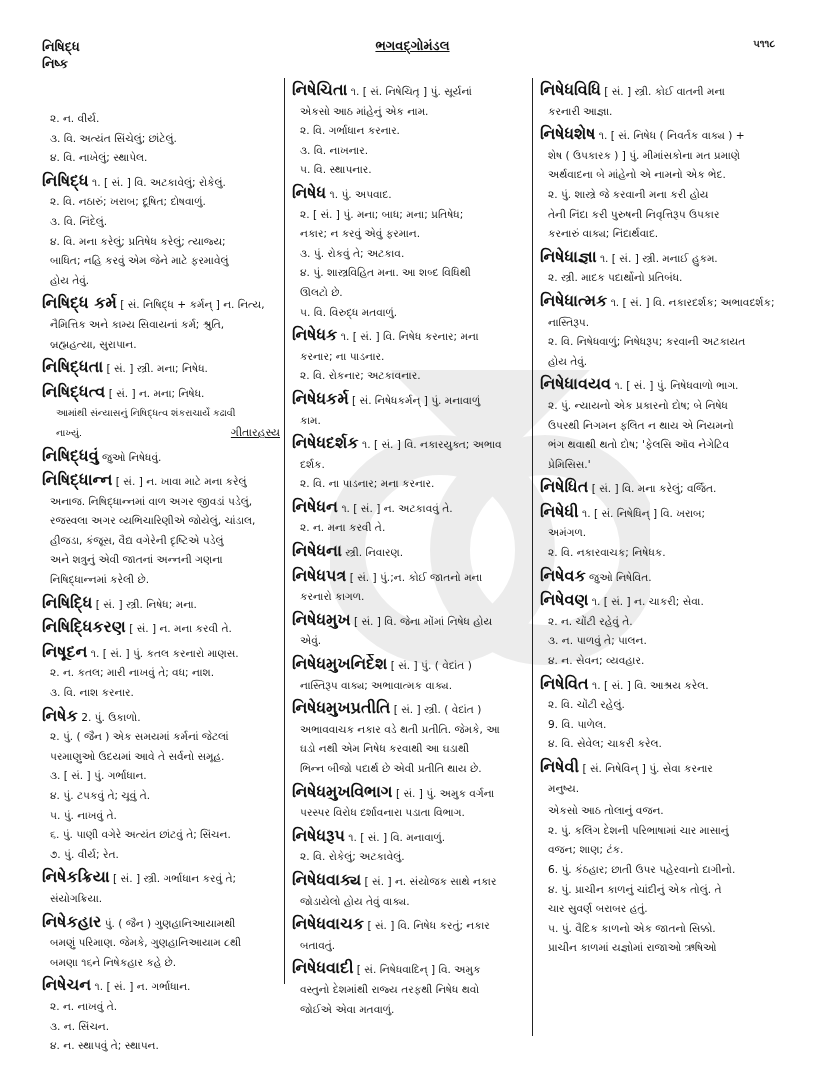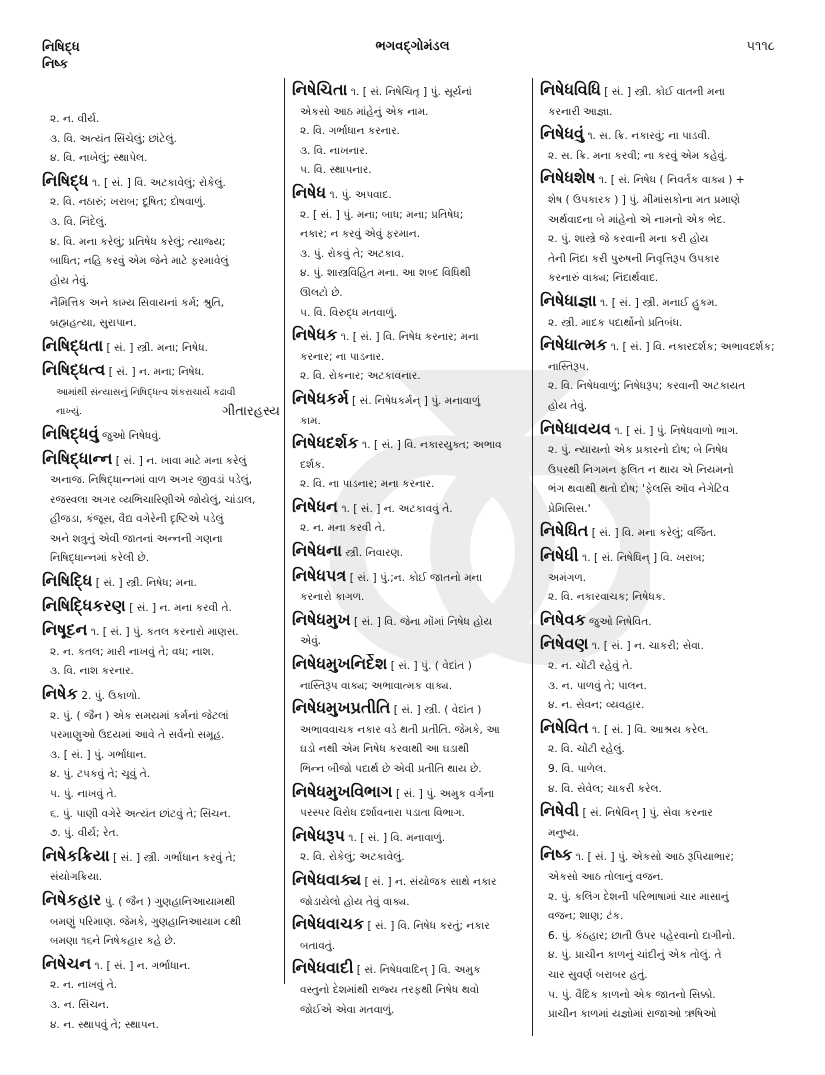--- a/index.html
+++ b/index.html
@@ -8,38 +8,38 @@
     font-family: "DejaVu Sans", sans-serif; color: #111;
   }
   .watermark {
     position: absolute; left: 330px; top: 330px; width: 320px; height: 420px;
     pointer-events: none; opacity: 0.07;
   }
   .header {
     position: absolute; top: 36px; left: 0; width: 825px; height: 40px;
   }
   .hdr-left { position: absolute; left: 42px; top: 2px; font-size: 13px; font-weight: bold; line-height: 17px; }
-  .hdr-center { position: absolute; left: 0; width: 825px; top: 2px; text-align: center; font-size: 13px; font-weight: bold; }
-  .hdr-right { position: absolute; right: 50px; top: 2px; font-size: 13px; font-weight: normal; }
+  .hdr-center { position: absolute; left: 0; width: 825px; top: 2px; text-align: center; font-size: 13px; font-weight: bold; text-decoration: underline; }
+  .hdr-right { position: absolute; right: 50px; top: 2px; font-size: 10px; font-weight: bold; }
   .col {
     position: absolute; top: 80px; font-size: 10.6px; line-height: 19.6px;
   }
   .col1 { left: 42px; width: 238px; margin-top: 29px; }
   .col2 { left: 292px; width: 236px; }
   .col3 { left: 540px; width: 240px; }
   .rule { position: absolute; width: 1px; background: #222; }
   .rule1 { left: 284px; top: 78px; height: 906px; }
   .rule2 { left: 532px; top: 78px; height: 958px; }
   .entry { margin: 0 0 3px 0; }
   .line { display: block; white-space: nowrap; overflow: hidden; text-overflow: clip; }
   .hw { font-weight: bold; font-size: 16px; }
   .cont { padding-left: 8px; }
   .sense { padding-left: 8px; }
   .quote { padding-left: 14px; font-size: 9.5px; }
-  .src { float: right; font-size: 13px; }
+  .src { float: right; font-size: 11px; text-decoration: underline; }
 </style>
 </head>
 <body>
 
 <svg class="watermark" viewBox="0 0 320 420">
   <circle cx="110" cy="220" r="95" fill="none" stroke="#000" stroke-width="40"></circle>
   <circle cx="215" cy="220" r="95" fill="none" stroke="#000" stroke-width="40"></circle>
   <path d="M60 40 L260 40 L160 140 Z" fill="#000"></path>
 </svg>
 
@@ -63,20 +63,21 @@
     </div>
     <div class="entry">
       <span class="line "><span class="hw">નિષિદ્ધ</span><span> ૧. [ સં. ] વિ. અટકાવેલું; રોકેલું.</span></span>
       <span class="line sense"><span>૨. વિ. નઠારું; ખરાબ; દૂષિત; દોષવાળું.</span></span>
       <span class="line sense"><span>૩. વિ. નિંદેલું.</span></span>
       <span class="line sense"><span>૪. વિ. મના કરેલું; પ્રતિષેધ કરેલું; ત્યાજ્ય;</span></span>
       <span class="line cont"><span>બાધિત; નહિ કરવું એમ જેને માટે ફરમાવેલું</span></span>
       <span class="line cont"><span>હોય તેવું.</span></span>
     </div>
     <div class="entry">
+      <span class="line "><span class="hw">નિષિદ્ધ કર્મ</span><span> [ સં. નિષિદ્ધ + કર્મન્ ] ન. નિત્ય,</span></span>
       <span class="line cont"><span>નૈમિત્તિક અને કામ્ય સિવાયનાં કર્મ; શ્રુતિ,</span></span>
       <span class="line cont"><span>બ્રહ્મહત્યા, સુરાપાન.</span></span>
     </div>
     <div class="entry">
       <span class="line "><span class="hw">નિષિદ્ધતા</span><span> [ સં. ] સ્ત્રી. મના; નિષેધ.</span></span>
     </div>
     <div class="entry">
       <span class="line "><span class="hw">નિષિદ્ધત્વ</span><span> [ સં. ] ન. મના; નિષેધ.</span></span>
       <span class="line quote"><span>આમાંથી સંન્યાસનું નિષિદ્ધત્વ શંકરાચાર્યે કઢાવી</span></span>
       <span class="line quote"><span>નાખ્યું.</span><span class="src">ગીતારહસ્ય</span></span>
@@ -206,24 +207,20 @@
       <span class="line cont"><span>વસ્તુનો દેશમાંથી રાજ્ય તરફથી નિષેધ થવો</span></span>
       <span class="line cont"><span>જોઈએ એવા મતવાળું.</span></span>
     </div>
   </div>
 <div class="col col3">
     <div class="entry">
       <span class="line "><span class="hw">નિષેધવિધિ</span><span> [ સં. ] સ્ત્રી. કોઈ વાતની મના</span></span>
       <span class="line cont"><span>કરનારી આજ્ઞા.</span></span>
     </div>
     <div class="entry">
-      <span class="line "><span class="hw">નિષેધવું</span><span> ૧. સ. ક્રિ. નકારવું; ના પાડવી.</span></span>
-      <span class="line sense"><span>૨. સ. ક્રિ. મના કરવી; ના કરવું એમ કહેવું.</span></span>
-    </div>
-    <div class="entry">
       <span class="line "><span class="hw">નિષેધશેષ</span><span> ૧. [ સં. નિષેધ ( નિવર્તક વાક્ય ) +</span></span>
       <span class="line cont"><span>શેષ ( ઉપકારક ) ] પું. મીમાંસકોના મત પ્રમાણે</span></span>
       <span class="line cont"><span>અર્થવાદના બે માંહેનો એ નામનો એક ભેદ.</span></span>
       <span class="line sense"><span>૨. પું. શાસ્ત્રે જે કરવાની મના કરી હોય</span></span>
       <span class="line cont"><span>તેની નિંદા કરી પુરુષની નિવૃત્તિરૂપ ઉપકાર</span></span>
       <span class="line cont"><span>કરનારું વાક્ય; નિંદાર્થવાદ.</span></span>
     </div>
     <div class="entry">
       <span class="line "><span class="hw">નિષેધાજ્ઞા</span><span> ૧. [ સં. ] સ્ત્રી. મનાઈ હુકમ.</span></span>
       <span class="line sense"><span>૨. સ્ત્રી. માદક પદાર્થોનો પ્રતિબંધ.</span></span>
@@ -262,21 +259,20 @@
       <span class="line "><span class="hw">નિષેવિત</span><span> ૧. [ સં. ] વિ. આશ્રય કરેલ.</span></span>
       <span class="line sense"><span>૨. વિ. ચોંટી રહેલું.</span></span>
       <span class="line sense"><span>9. વિ. પાળેલ.</span></span>
       <span class="line sense"><span>૪. વિ. સેવેલ; ચાકરી કરેલ.</span></span>
     </div>
     <div class="entry">
       <span class="line "><span class="hw">નિષેવી</span><span> [ સં. નિષેવિન્ ] પું. સેવા કરનાર</span></span>
       <span class="line cont"><span>મનુષ્ય.</span></span>
     </div>
     <div class="entry">
-      <span class="line "><span class="hw">નિષ્ક</span><span> ૧. [ સં. ] પું. એકસો આઠ રૂપિયાભાર;</span></span>
       <span class="line cont"><span>એકસો આઠ તોલાનું વજન.</span></span>
       <span class="line sense"><span>૨. પું. કલિંગ દેશની પરિભાષામાં ચાર માસાનું</span></span>
       <span class="line cont"><span>વજન; શાણ; ટંક.</span></span>
       <span class="line sense"><span>6. પું. કંઠહાર; છાતી ઉપર પહેરવાનો દાગીનો.</span></span>
       <span class="line sense"><span>૪. પું. પ્રાચીન કાળનું ચાંદીનું એક તોલું. તે</span></span>
       <span class="line cont"><span>ચાર સુવર્ણ બરાબર હતું.</span></span>
       <span class="line sense"><span>૫. પું. વૈદિક કાળનો એક જાતનો સિક્કો.</span></span>
       <span class="line cont"><span>પ્રાચીન કાળમાં યજ્ઞોમાં રાજાઓ ઋષિઓ</span></span>
     </div>
   </div>

